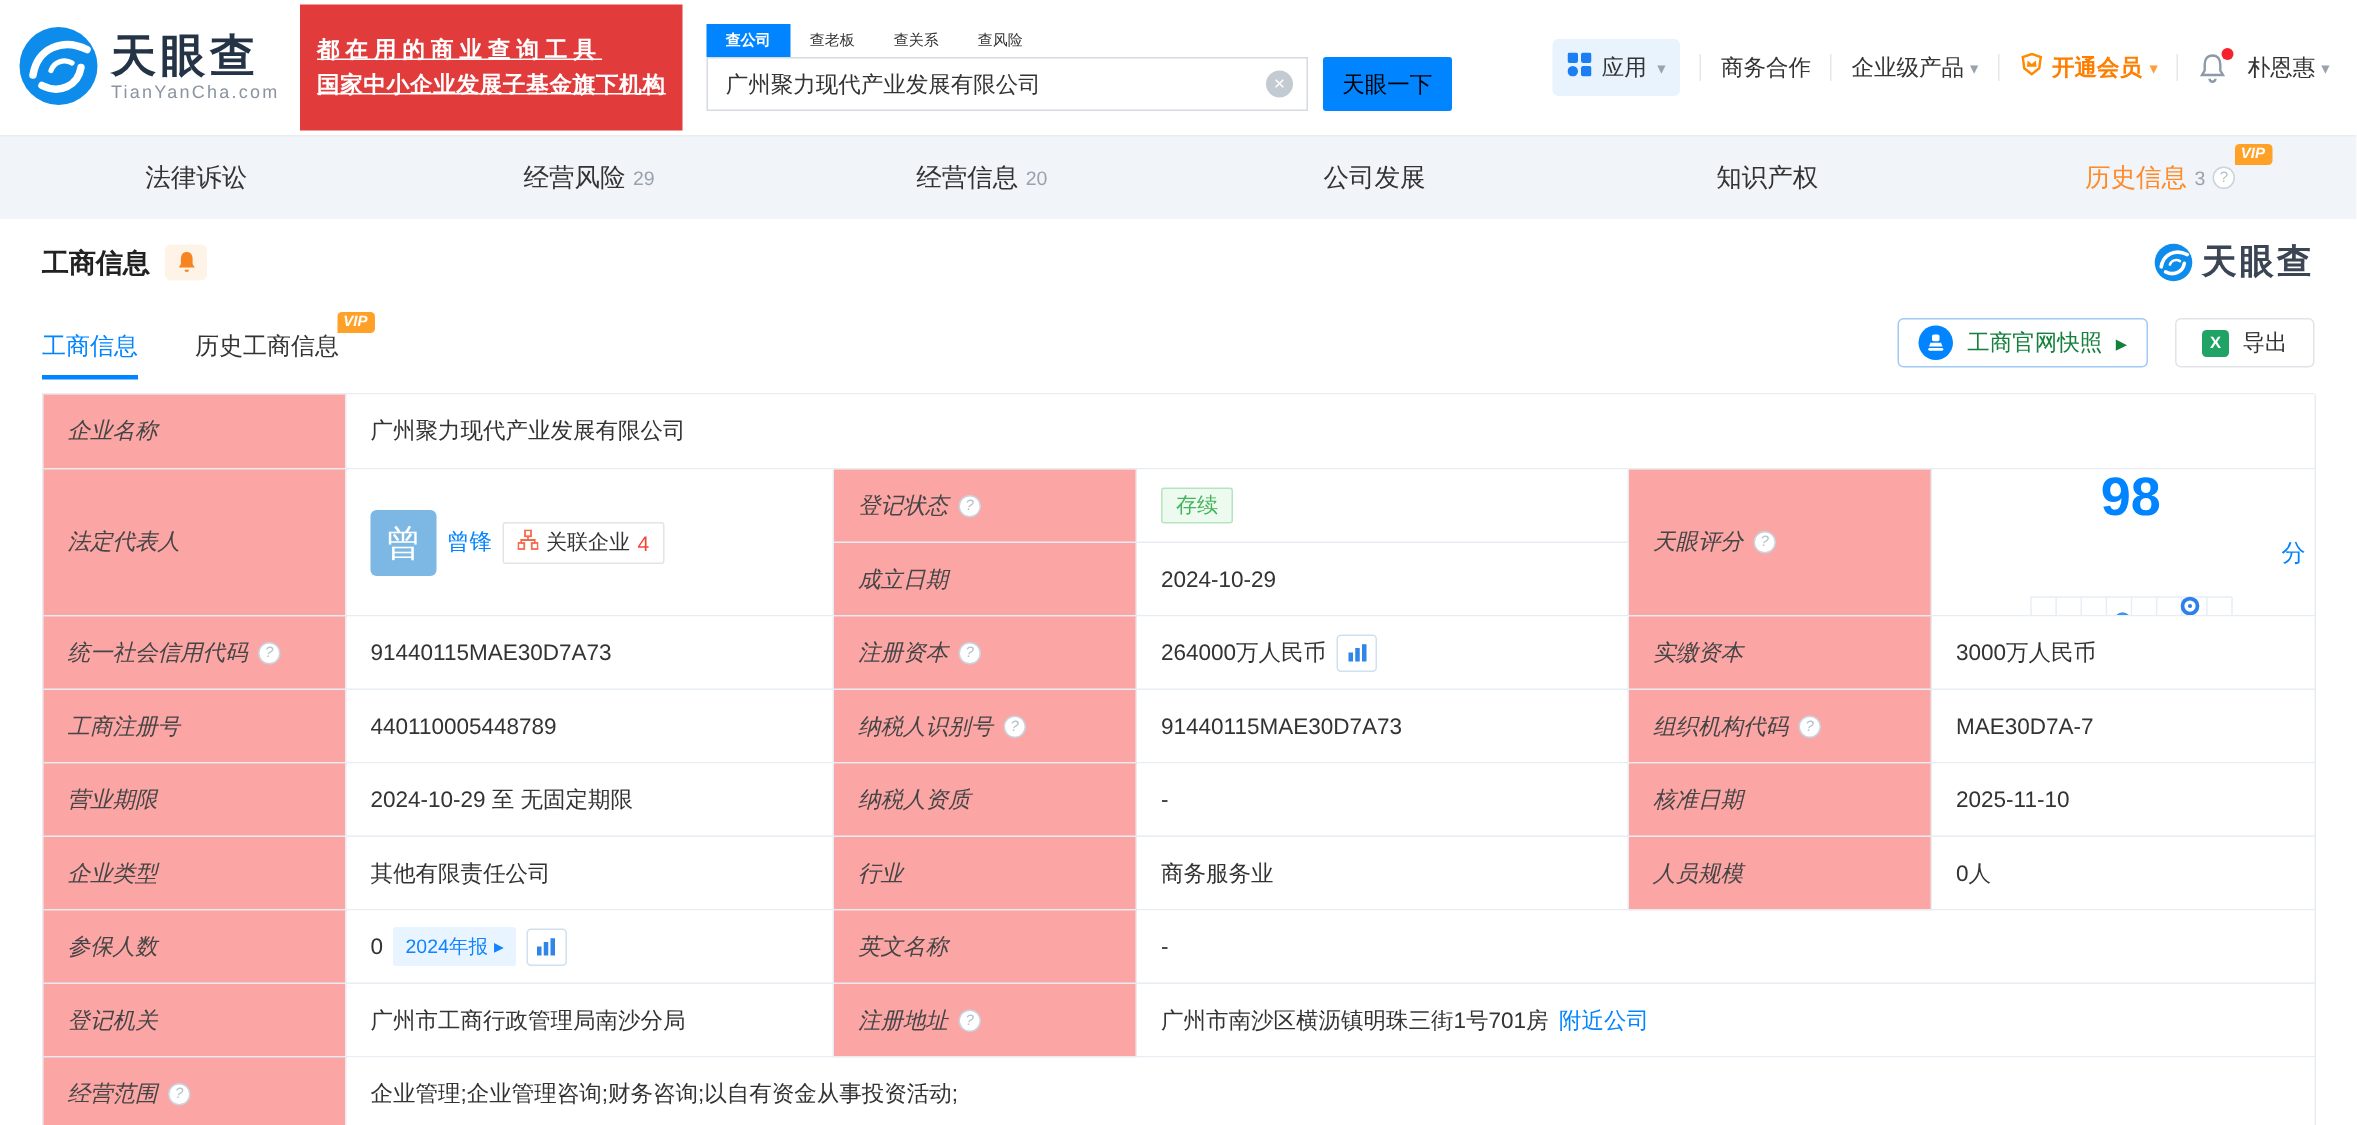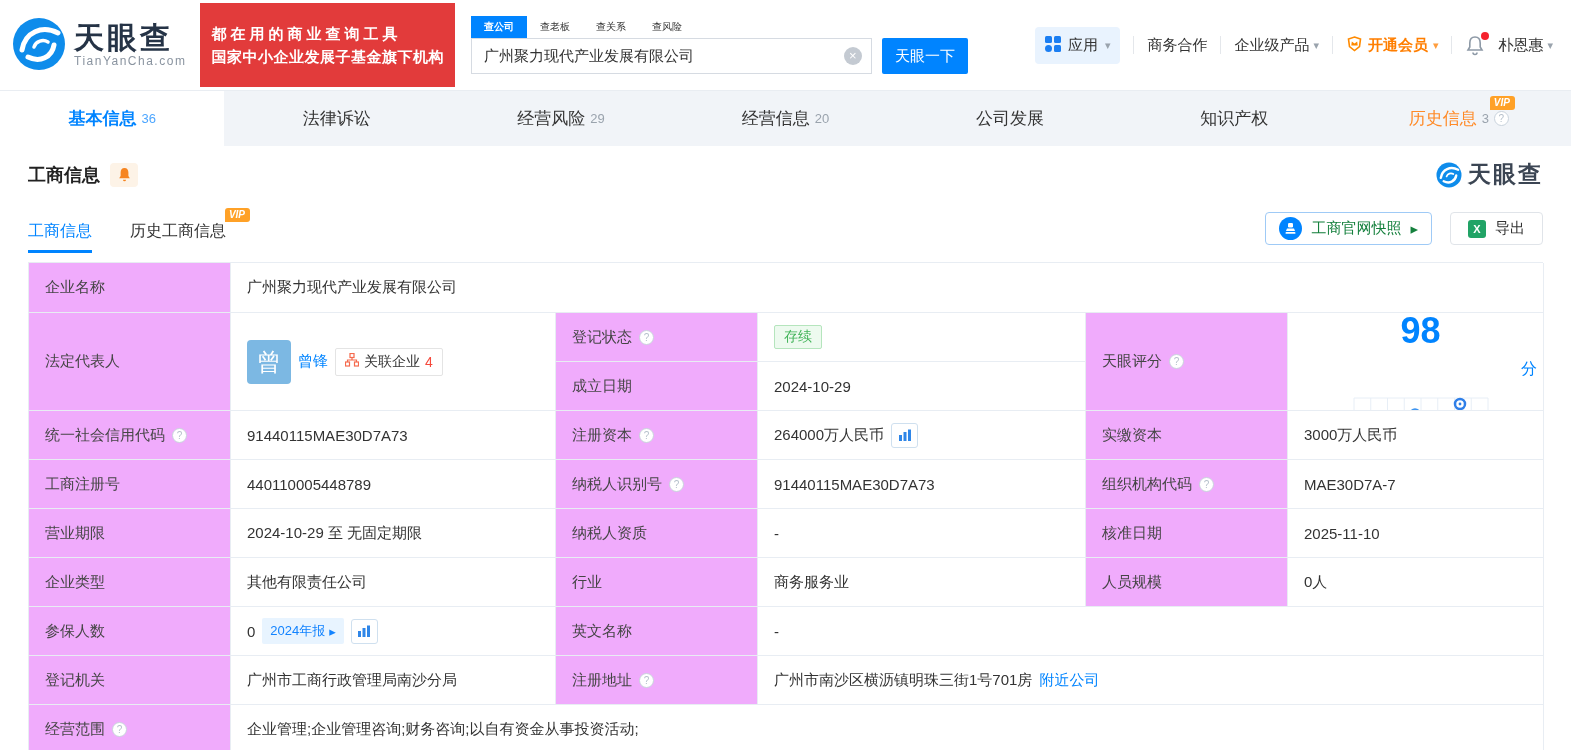--- a/index.html
+++ b/index.html
@@ -6,32 +6,32 @@
   body {
     width: 1571px; height: 750px; overflow: hidden;
     font-family: "Liberation Sans", "DejaVu Sans", sans-serif;
     color: #333; background: #fff; font-size: 14px;
   }
   
   .header { height: 90px; display: flex; align-items: center; padding: 0 18px 0 12px; }
   .logo-wrap { display: flex; align-items: center; gap: 8px; }
   .logo-text .cn { font-size: 30px; font-weight: bold; color: #253346; letter-spacing: 3px; line-height: 1.05; }
   .logo-text .en { font-size: 12px; color: #8a94a0; letter-spacing: 1.5px; }
-  .slogan { background: #e23b3b; color: #fff; margin-left: 14px; padding: 19px 11px; font-size: 15px; font-weight: bold; line-height: 1.55; }
+  .slogan { background: #e23b3b; color: #fff; margin-left: 14px; padding: 19px 11px; font-size: 15px; font-weight: bold; line-height: 1.55; text-decoration: underline; }
   .slogan .l1 { letter-spacing: 4px; }
   .slogan .l2 { letter-spacing: 0.5px; }
   .search-area { margin-left: 16px; width: 497px; }
   .search-tabs { display: flex; align-items: flex-end; font-size: 10px; }
   .search-tab { padding: 4px 13px; color: #333; cursor: pointer; }
   .search-tab.active { background: #0084ff; color: #fff; font-weight: bold; }
   .search-row { display: flex; }
   .search-input-wrap { position: relative; flex: 1; }
   .search-input { width: 100%; height: 36px; border: 1px solid #d6dbe2; padding: 0 38px 0 12px; font-size: 15px; color: #333; font-family: inherit; outline: none; }
   .clear-btn { position: absolute; right: 10px; top: 9px; width: 18px; height: 18px; border-radius: 50%; background: #c4cad2; color: #fff; font-size: 13px; line-height: 17px; text-align: center; cursor: pointer; }
-  .search-btn { margin-left: 10px; width: 86px; height: 36px; background: #0084ff; color: #ffffff; font-size: 15px; border: none; border-radius: 2px; cursor: pointer; font-family: inherit; }
+  .search-btn { margin-left: 10px; width: 86px; height: 36px; background: #0084ff; color: #000000; font-size: 15px; border: none; border-radius: 2px; cursor: pointer; font-family: inherit; }
   .header-right { margin-left: auto; display: flex; align-items: center; gap: 13px; font-size: 15px; white-space: nowrap; }
   .apps-btn { background: #e9f3fe; border-radius: 4px; padding: 9px 10px; display: flex; align-items: center; gap: 7px; color: #333; cursor: pointer; justify-content: center; }
   .hdivider { width: 1px; height: 18px; background: #e4e7eb; }
   .hlink { color: #333; cursor: pointer; display: flex; align-items: center; gap: 4px; }
   .vip-link { color: #ff7e00; font-weight: bold; display: flex; align-items: center; gap: 5px; cursor: pointer; }
   .caret { font-size: 11px; color: #9aa3ad; }
   .caret.orange { color: #ff9d3e; }
   .bell-wrap { position: relative; cursor: pointer; display: flex; }
   .red-dot { position: absolute; top: -3px; right: -4px; width: 8px; height: 8px; background: #f5222d; border-radius: 50%; }
   
@@ -63,21 +63,21 @@
   
   .info-table {
     margin-top: 8px;
     display: grid;
     grid-template-columns: 202px 325px 202px 328px 202px 256px;
     grid-template-rows: 50px 49px 49px 49px 49px 49px 49px 49px 49px 50px;
     border-top: 1px solid #e8edf3; border-left: 1px solid #e8edf3;
     font-size: 15px;
   }
   .cell { border-right: 1px solid #e8edf3; border-bottom: 1px solid #e8edf3; display: flex; align-items: center; padding: 0 16px; gap: 7px; overflow: hidden; background: #fff; }
-  .cell.lab { background: #f0abfc; color: #454545; }
+  .cell.lab { background: #fca5a5; color: #454545; font-style: italic; }
   .rs2 { grid-row: span 2; }
   .cs5 { grid-column: span 5; }
   .cs3 { grid-column: span 3; }
   .badge-green { background: #edfaef; border: 1px solid #b5e5bd; color: #43b45a; padding: 2px 9px; border-radius: 2px; font-size: 14px; }
   .avatar { width: 44px; height: 44px; background: #7cb8e3; border-radius: 4px; color: #fff; font-size: 24px; display: flex; align-items: center; justify-content: center; flex: none; }
   .link { color: #0084ff; cursor: pointer; text-decoration: none; }
   .rel-badge { display: inline-flex; align-items: center; gap: 5px; border: 1px solid #e4e4e4; border-radius: 2px; padding: 4px 9px; font-size: 14px; color: #333; cursor: pointer; }
   .rel-count { color: #f5483b; }
   .chart-ic-box { width: 27px; height: 25px; border: 1px solid #cfe0ef; border-radius: 3px; display: inline-flex; align-items: center; justify-content: center; cursor: pointer; flex: none; background: #fff; }
   .report-badge { background: #e8f4ff; color: #1283ff; font-size: 13px; padding: 4px 8px; border-radius: 2px; display: inline-flex; align-items: center; gap: 4px; cursor: pointer; justify-content: space-between; }
@@ -165,24 +165,20 @@
       <span class="red-dot"></span>
     </span>
     <span class="hlink">
       <span>朴恩惠</span>
       <span class="caret">▾</span>
     </span>
   </div>
 </div>
 
 <div class="nav-tabs">
-  <div class="nav-tab active">
-    <span>基本信息</span>
-      <span class="nav-count">36</span>
-  </div>
   <div class="nav-tab">
     <span>法律诉讼</span>
   </div>
   <div class="nav-tab">
     <span>经营风险</span>
       <span class="nav-count">29</span>
   </div>
   <div class="nav-tab">
     <span>经营信息</span>
       <span class="nav-count">20</span>

